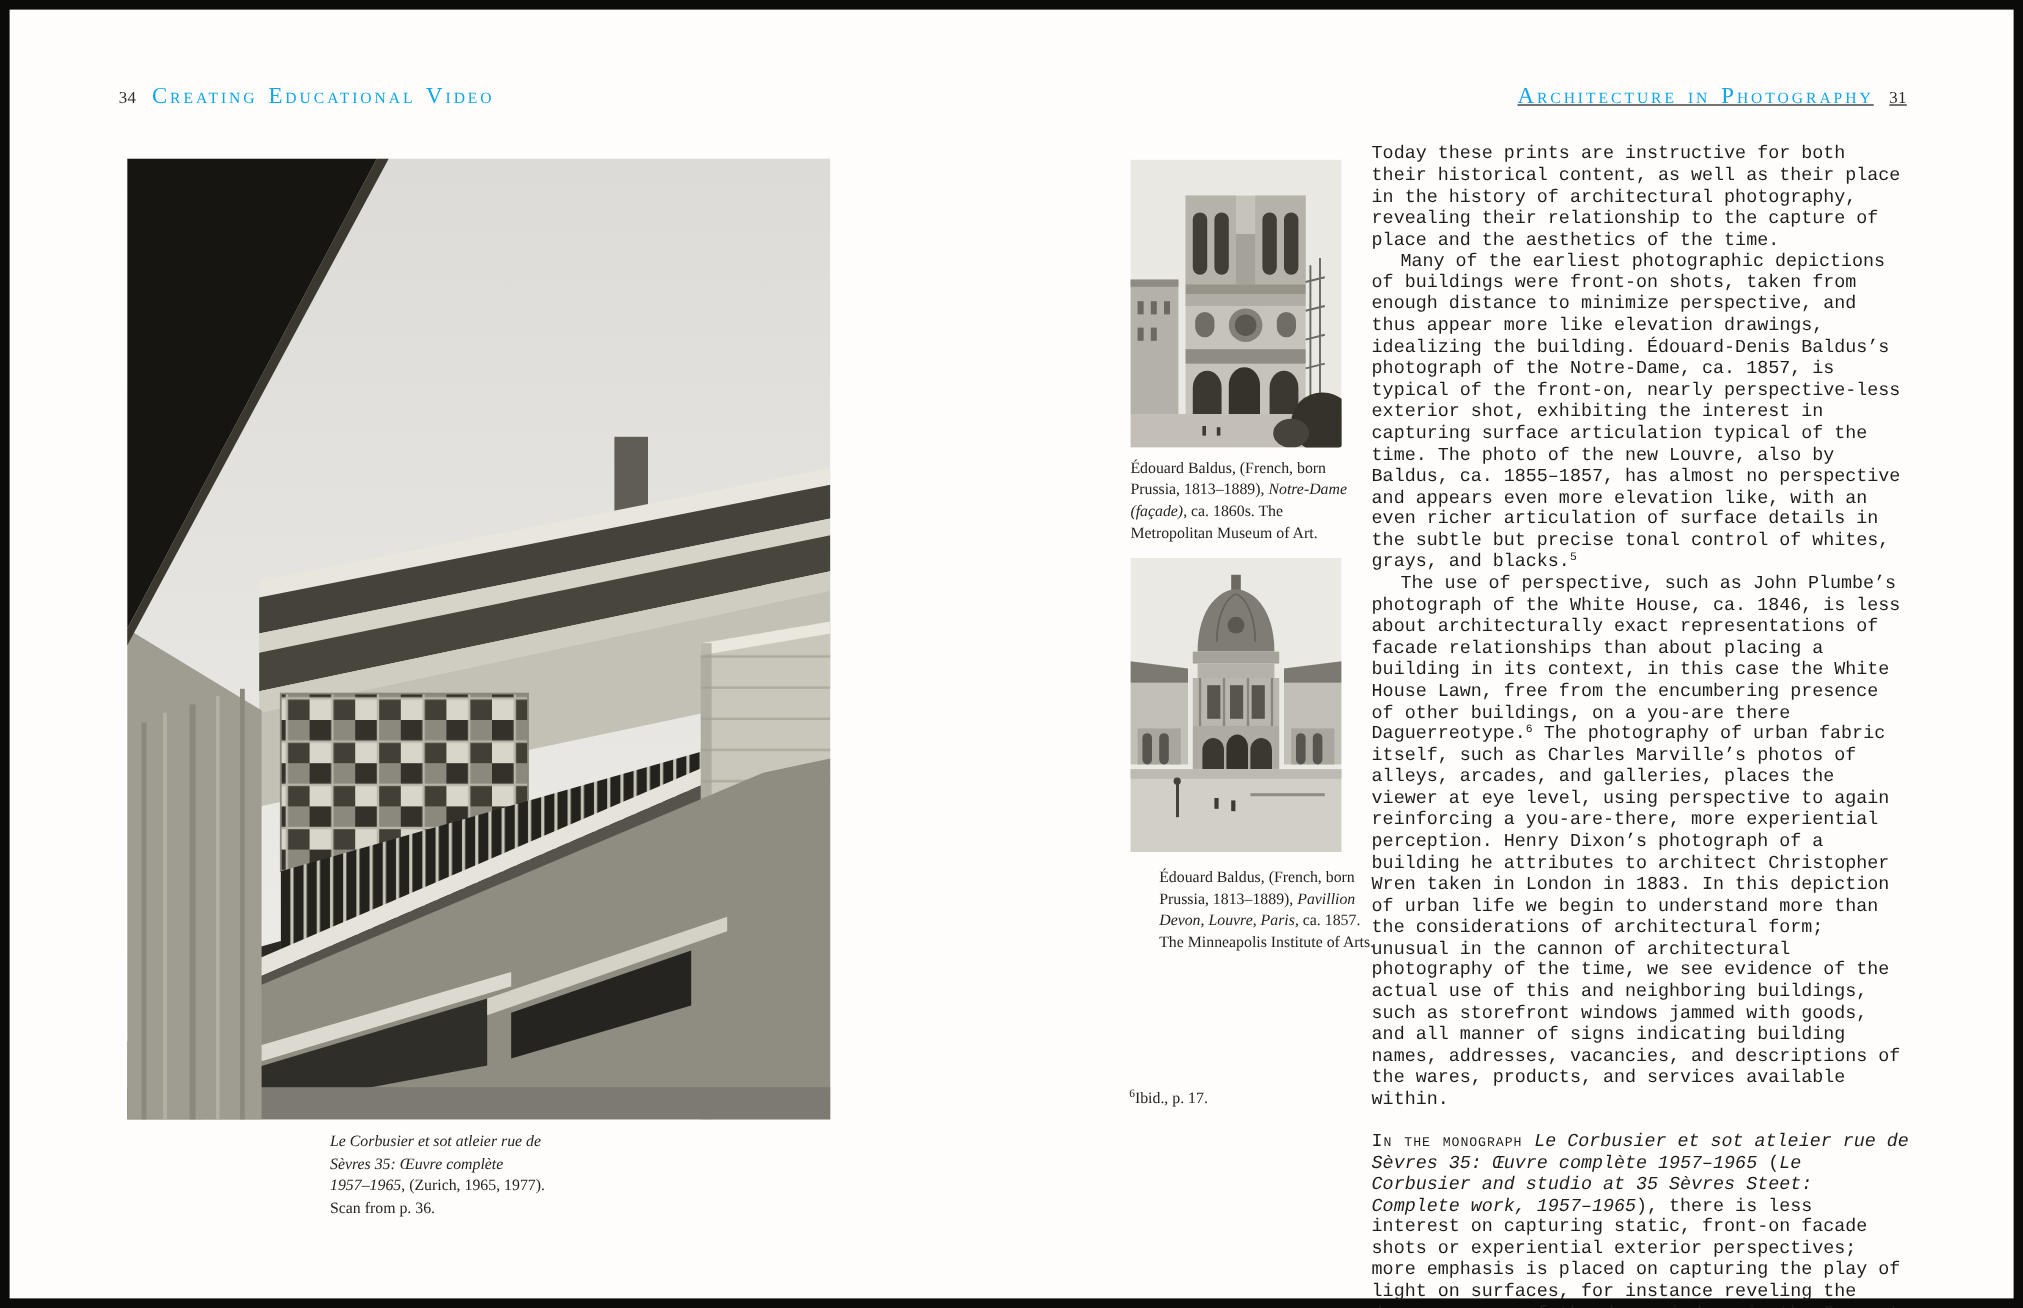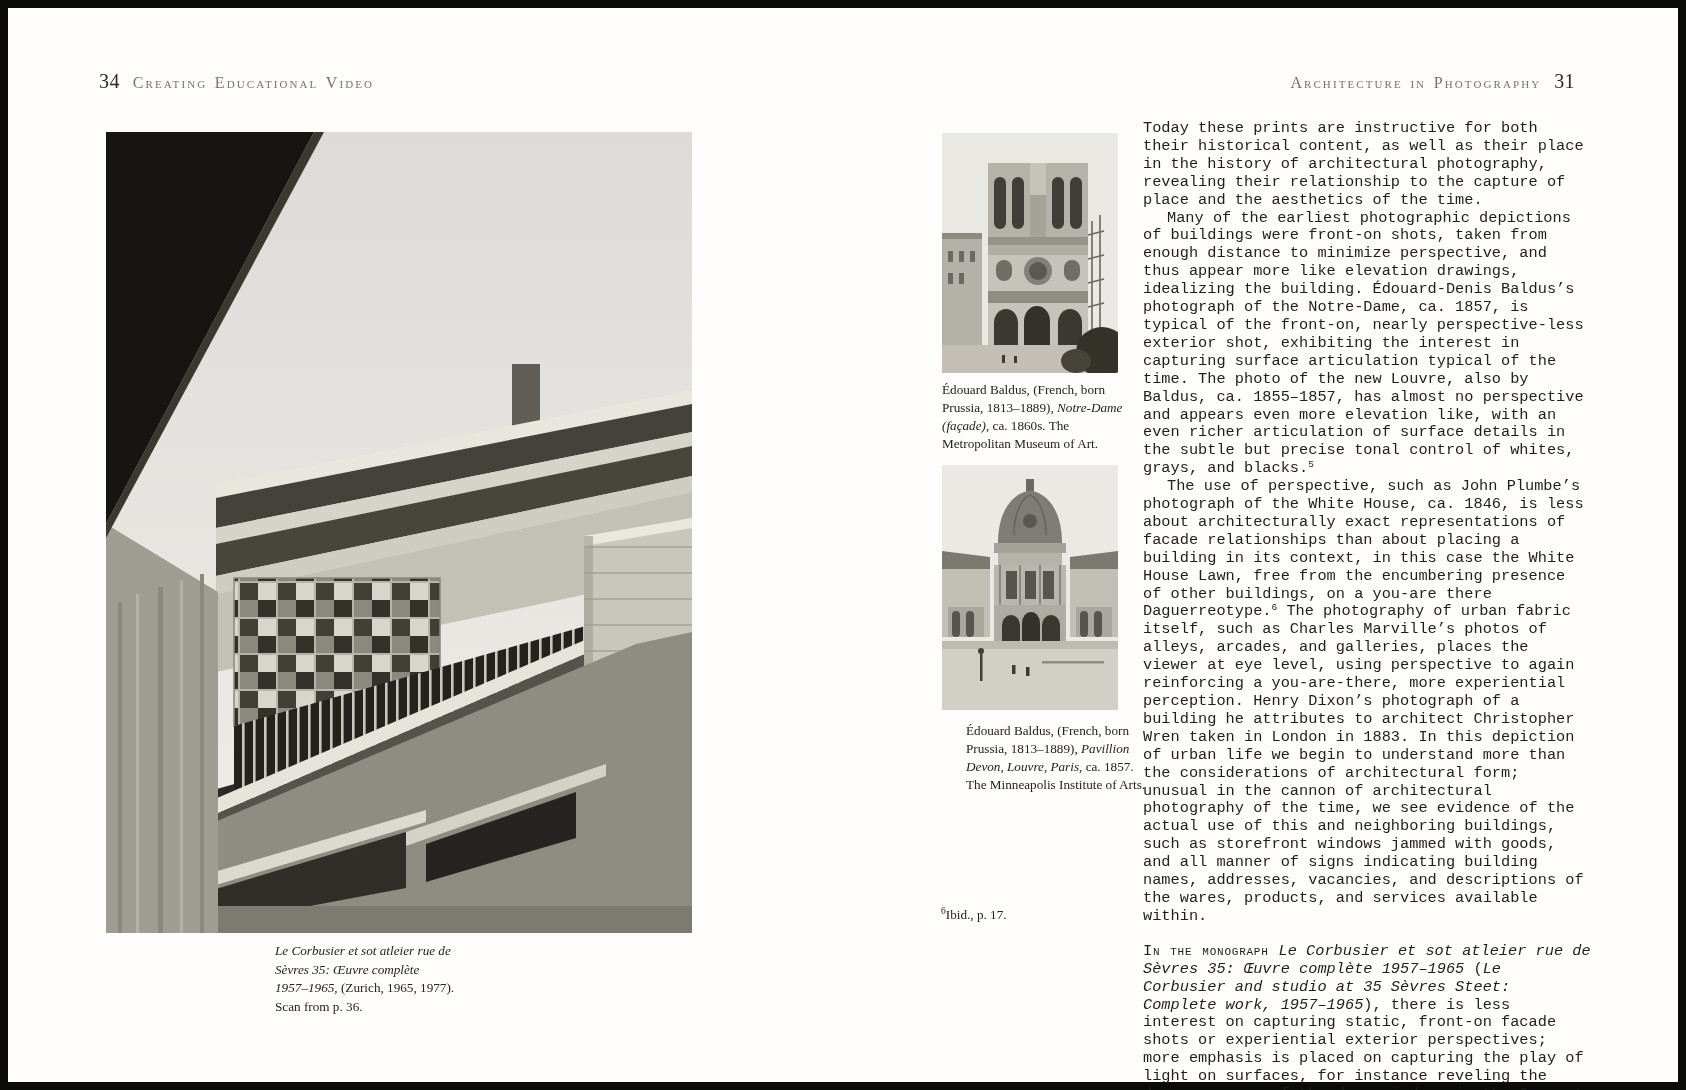--- a/index.html
+++ b/index.html
@@ -3,23 +3,23 @@
 <meta charset="utf-8">
 <style>
   html,body{margin:0;padding:0;background:#000;}
   .canvas{position:relative;width:1686px;height:1090px;background:#0b0b0a;overflow:hidden;
           font-family:"Liberation Serif",serif;color:#1d1c19;}
   .sheet{position:absolute;left:8px;top:8px;width:1670px;height:1074px;background:#fefdfb;}
 
   
   .runhead{position:absolute;top:70px;display:flex;align-items:baseline;gap:13px;}
   .runhead.left{left:99px;}
-  .runhead.right{right:111px;}
-  .folio{font-size:20px;color:#2b2a27;letter-spacing:.02em;}
-  .rh{font-size:16px;font-variant:small-caps;letter-spacing:.13em;word-spacing:.1em;color:#737373;}
+  .runhead.right{right:97px;text-decoration:underline;}
+  .folio{font-size:14px;color:#2b2a27;letter-spacing:.02em;}
+  .rh{font-size:19px;font-variant:small-caps;letter-spacing:.13em;word-spacing:.1em;color:#0ea5e9;}
 
   
   .photo{position:absolute;display:block;}
   #photo-main{left:106px;top:132px;width:586px;height:801px;}
   #fig1{left:942px;top:133px;width:176px;height:240px;}
   #fig2{left:942px;top:465px;width:176px;height:245px;}
 
   
   .caption{position:absolute;font-size:13.2px;line-height:18.6px;color:#242320;}
   #cap-col1{left:106px;top:942px;width:170px;white-space:pre-line;}

